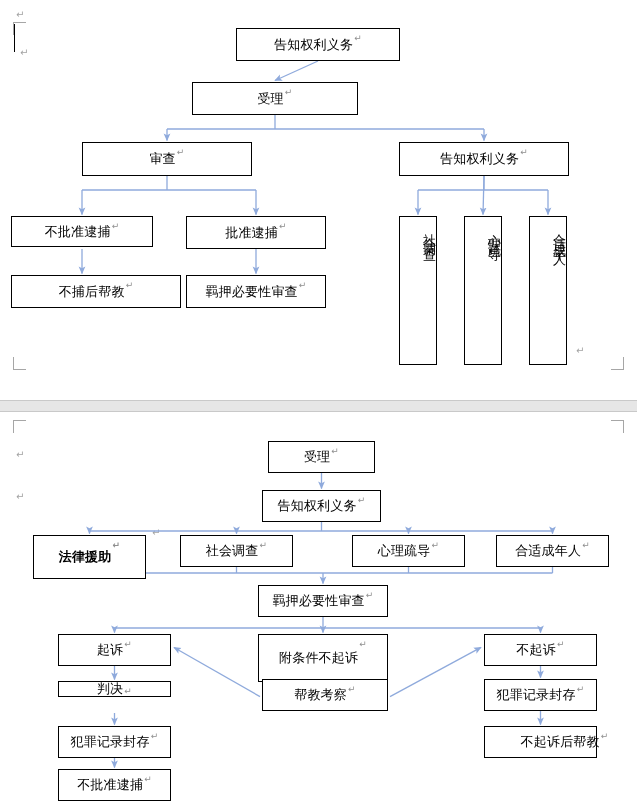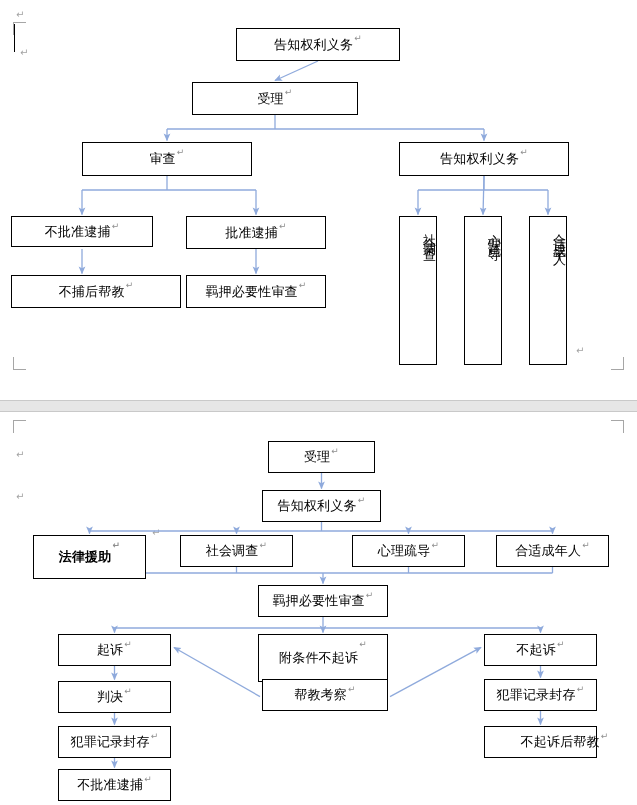--- a/index.html
+++ b/index.html
@@ -240,21 +240,21 @@
         <span class="pm">↵</span>
       </div>
       <div class="node" style="left: 258px; top: 634px; width: 130px; height: 48px;">
         <span>附条件不起诉</span>
         <span class="pm">↵</span>
       </div>
       <div class="node" style="left: 484px; top: 634px; width: 113px; height: 32px;">
         <span>不起诉</span>
         <span class="pm">↵</span>
       </div>
-      <div class="node" style="left: 58px; top: 681px; width: 113px; height: 32px;">
+      <div class="node" style="left: 58px; top: 681px; width: 113px; height: 16px;">
         <span>判决</span>
         <span class="pm">↵</span>
       </div>
       <div class="node" style="left: 262px; top: 679px; width: 126px; height: 32px;">
         <span>帮教考察</span>
         <span class="pm">↵</span>
       </div>
       <div class="node" style="left: 484px; top: 679px; width: 113px; height: 32px;">
         <span>犯罪记录封存</span>
         <span class="pm">↵</span>

